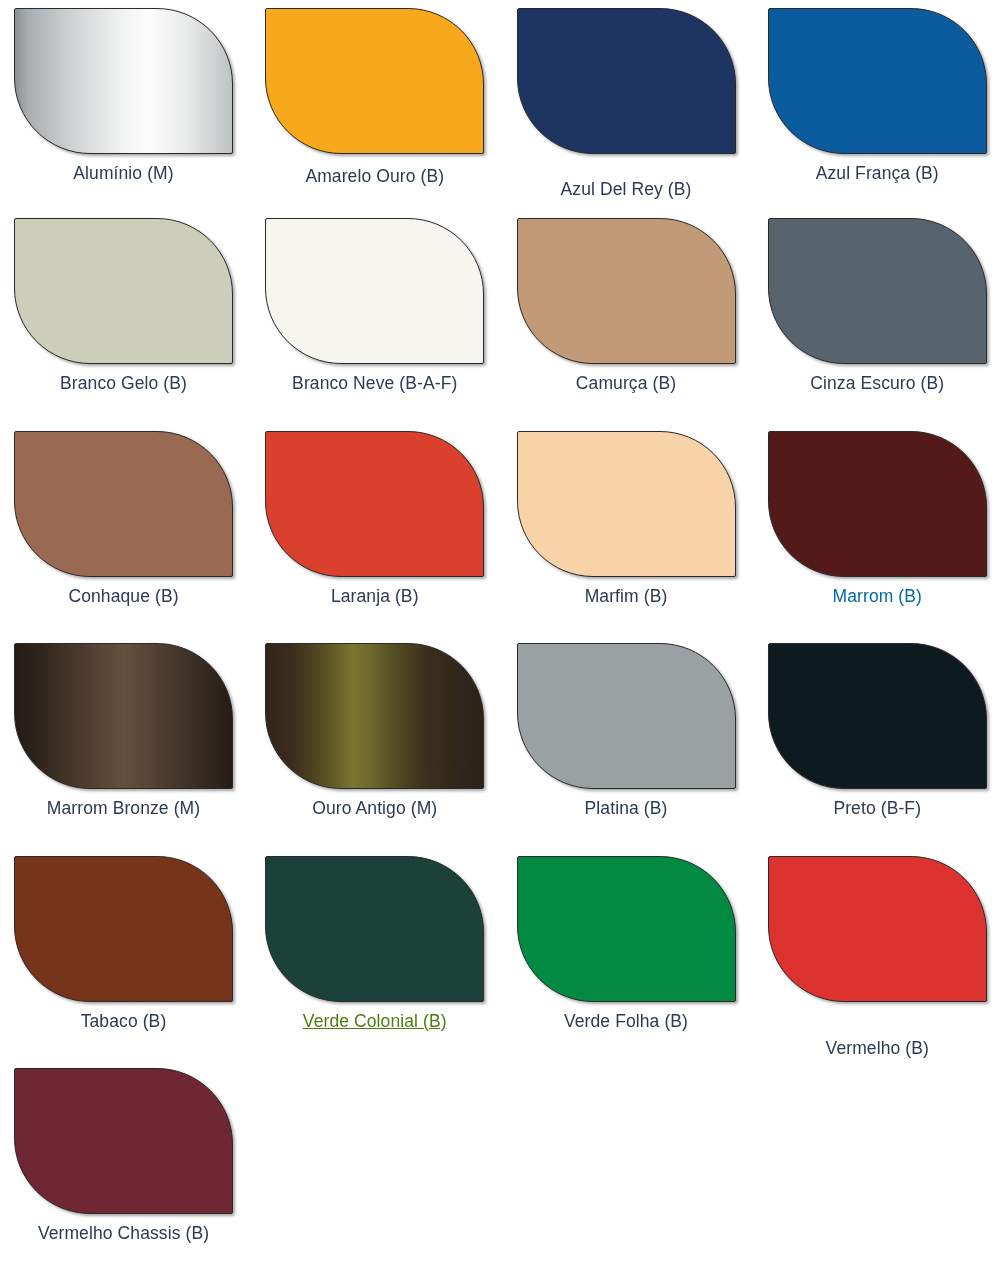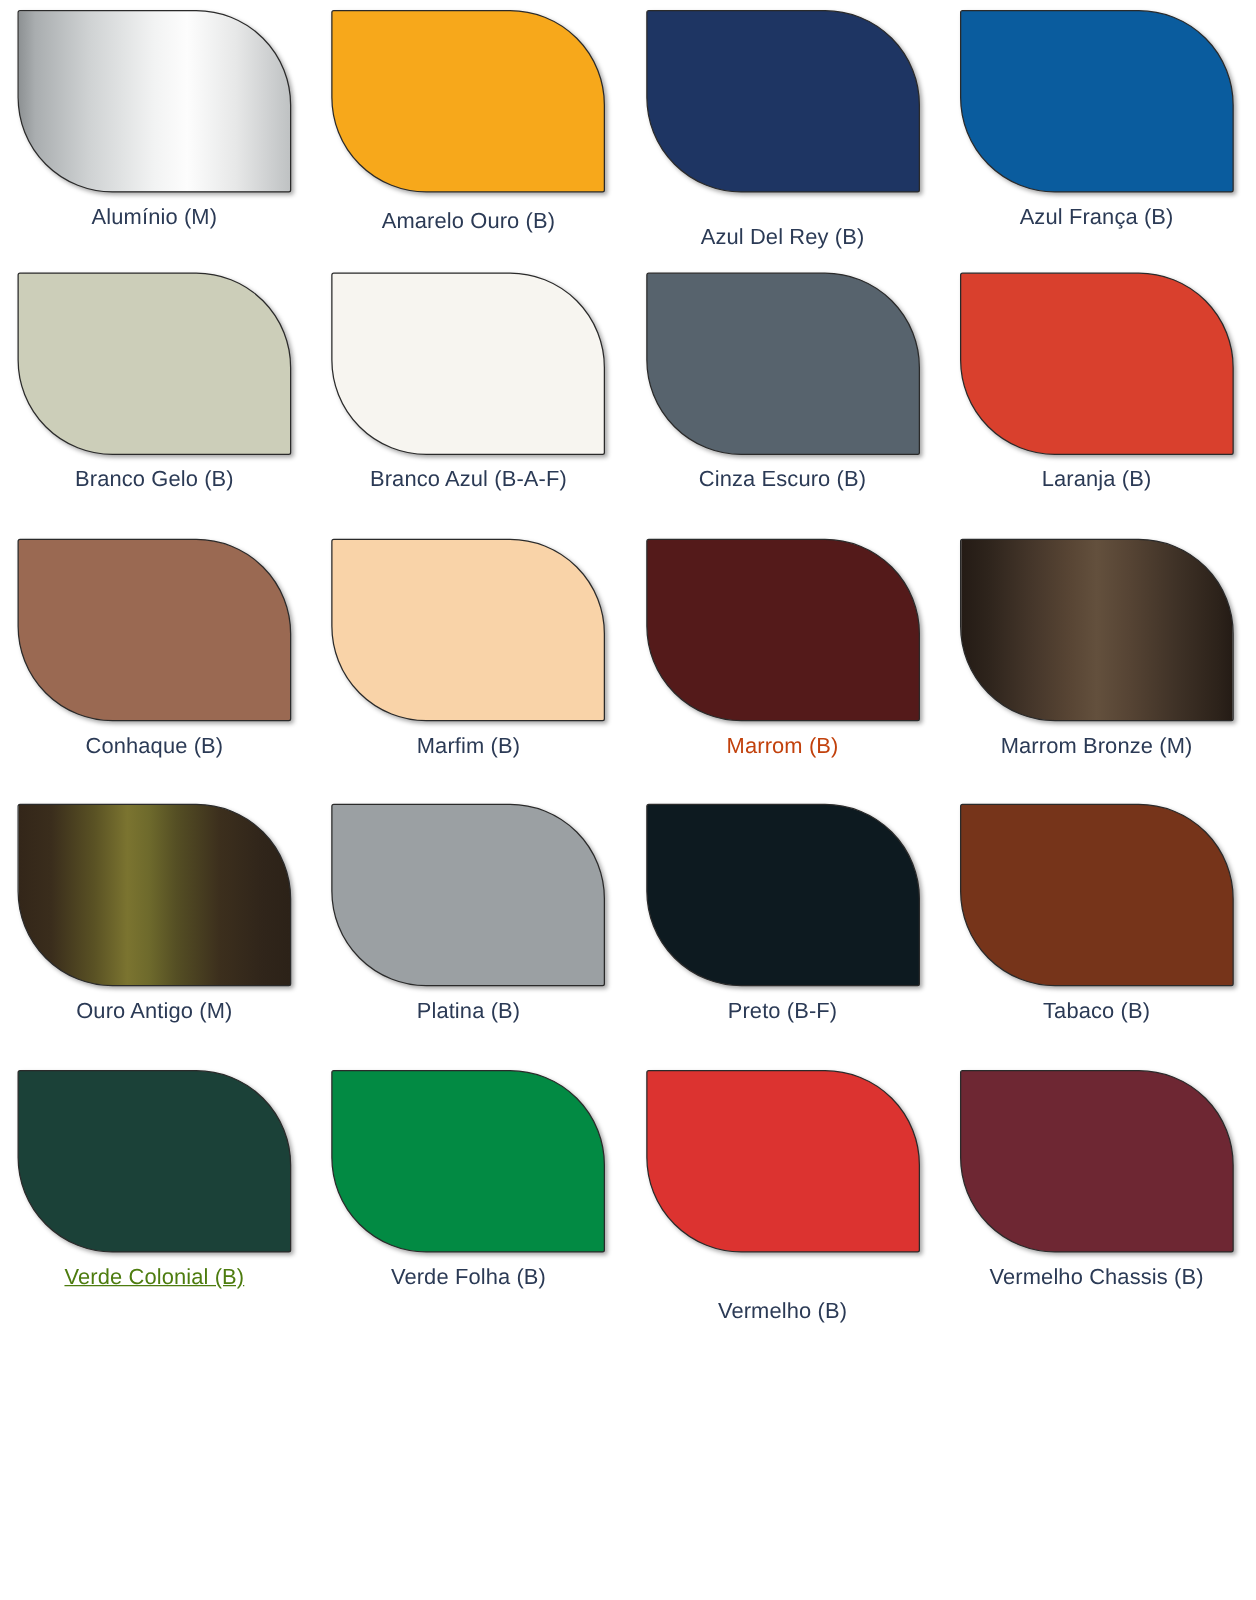--- a/index.html
+++ b/index.html
@@ -75,41 +75,45 @@
     <div class="swatch-cell">
       <div class="swatch-chip" style="background: rgb(10, 92, 158); border-color: rgb(42, 42, 42);"></div>
       <div class="swatch-label" style="color: rgb(43, 58, 85);">Azul França (B)</div>
     </div>
     <div class="swatch-cell">
       <div class="swatch-chip" style="background: rgb(204, 206, 185); border-color: rgb(42, 42, 42);"></div>
       <div class="swatch-label" style="color: rgb(43, 58, 85);">Branco Gelo (B)</div>
     </div>
     <div class="swatch-cell">
       <div class="swatch-chip" style="background: rgb(247, 245, 240); border-color: rgb(42, 42, 42);"></div>
-      <div class="swatch-label" style="color: rgb(43, 58, 85);">Branco Azul (B-A-F)</div>
+      <div class="swatch-label" style="color: rgb(43, 58, 85);">Branco Neve (B-A-F)</div>
+    </div>
+    <div class="swatch-cell">
+      <div class="swatch-chip" style="background: rgb(195, 154, 120); border-color: rgb(42, 42, 42);"></div>
+      <div class="swatch-label" style="color: rgb(43, 58, 85);">Camurça (B)</div>
     </div>
     <div class="swatch-cell">
       <div class="swatch-chip" style="background: rgb(87, 99, 109); border-color: rgb(42, 42, 42);"></div>
       <div class="swatch-label" style="color: rgb(43, 58, 85);">Cinza Escuro (B)</div>
     </div>
     <div class="swatch-cell">
+      <div class="swatch-chip" style="background: rgb(154, 105, 82); border-color: rgb(42, 42, 42);"></div>
+      <div class="swatch-label" style="color: rgb(43, 58, 85);">Conhaque (B)</div>
+    </div>
+    <div class="swatch-cell">
       <div class="swatch-chip" style="background: rgb(217, 64, 45); border-color: rgb(42, 42, 42);"></div>
       <div class="swatch-label" style="color: rgb(43, 58, 85);">Laranja (B)</div>
-    </div>
-    <div class="swatch-cell">
-      <div class="swatch-chip" style="background: rgb(154, 105, 82); border-color: rgb(42, 42, 42);"></div>
-      <div class="swatch-label" style="color: rgb(43, 58, 85);">Conhaque (B)</div>
     </div>
     <div class="swatch-cell">
       <div class="swatch-chip" style="background: rgb(249, 211, 168); border-color: rgb(42, 42, 42);"></div>
       <div class="swatch-label" style="color: rgb(43, 58, 85);">Marfim (B)</div>
     </div>
     <div class="swatch-cell">
       <div class="swatch-chip" style="background: rgb(84, 26, 26); border-color: rgb(42, 42, 42);"></div>
-      <div class="swatch-label" style="color: #c2410c;">Marrom (B)</div>
+      <div class="swatch-label" style="color: #0369a1;">Marrom (B)</div>
     </div>
     <div class="swatch-cell">
       <div class="swatch-chip" style="background: linear-gradient(to right, rgb(36, 27, 21) 0%, rgb(46, 36, 28) 10%, rgb(69, 54, 42) 26%, rgb(88, 69, 52) 40%, rgb(99, 80, 61) 50%, rgb(86, 68, 52) 62%, rgb(62, 49, 38) 80%, rgb(44, 34, 26) 95%, rgb(36, 27, 21) 100%); border-color: rgb(42, 42, 42);"></div>
       <div class="swatch-label" style="color: rgb(43, 58, 85);">Marrom Bronze (M)</div>
     </div>
     <div class="swatch-cell">
       <div class="swatch-chip" style="background: linear-gradient(to right, rgb(51, 38, 25) 0%, rgb(58, 45, 28) 12%, rgb(90, 82, 36) 28%, rgb(123, 116, 48) 40%, rgb(110, 106, 44) 48%, rgb(85, 79, 36) 58%, rgb(60, 47, 29) 74%, rgb(48, 37, 26) 90%, rgb(44, 34, 24) 100%); border-color: rgb(42, 42, 42);"></div>
       <div class="swatch-label" style="color: rgb(43, 58, 85);">Ouro Antigo (M)</div>
     </div>
     <div class="swatch-cell">

